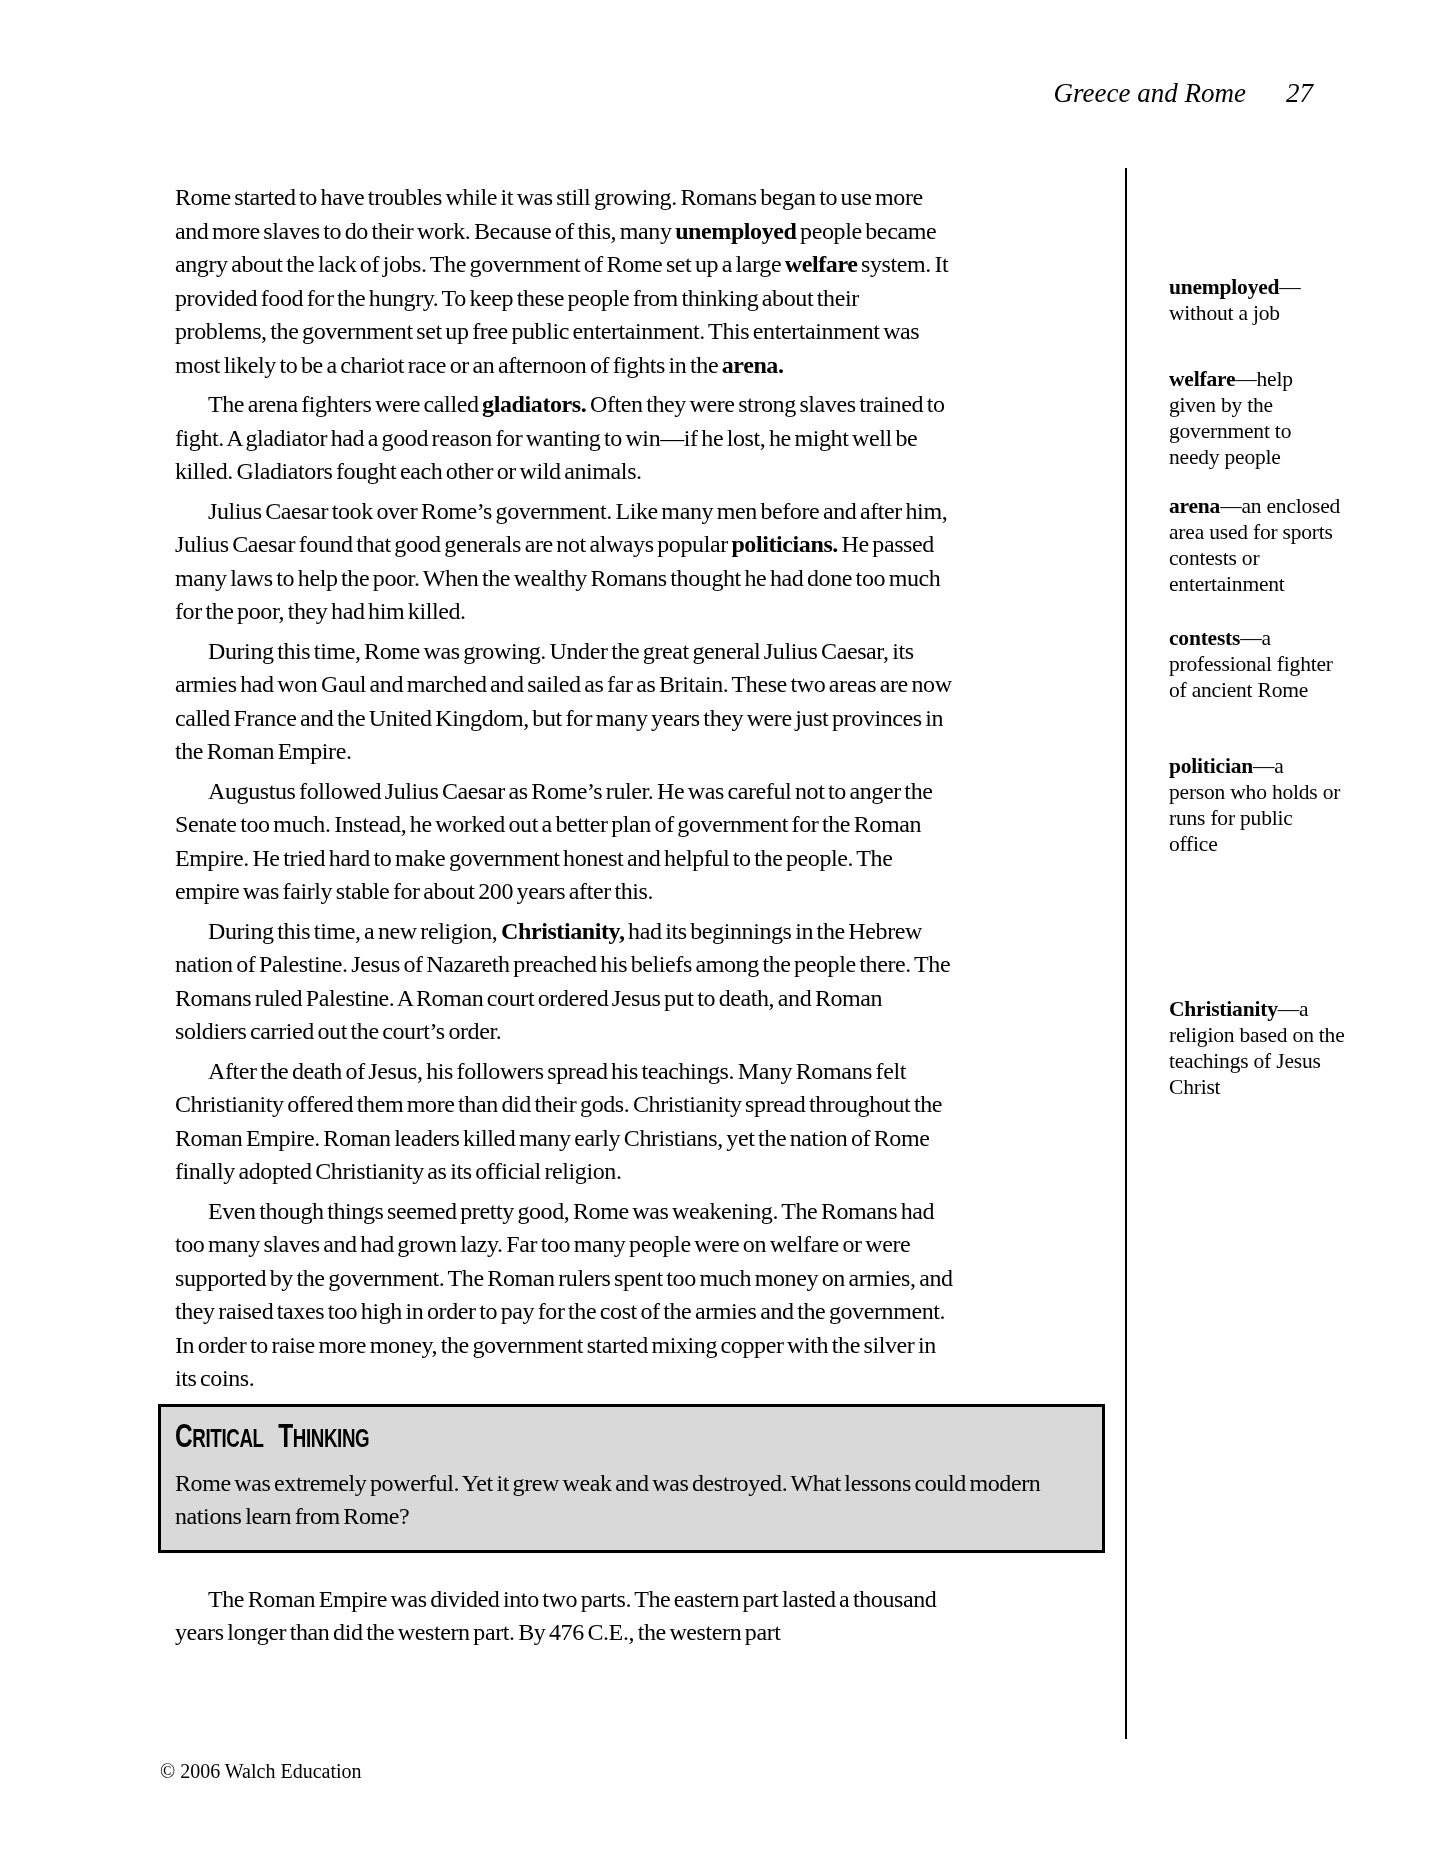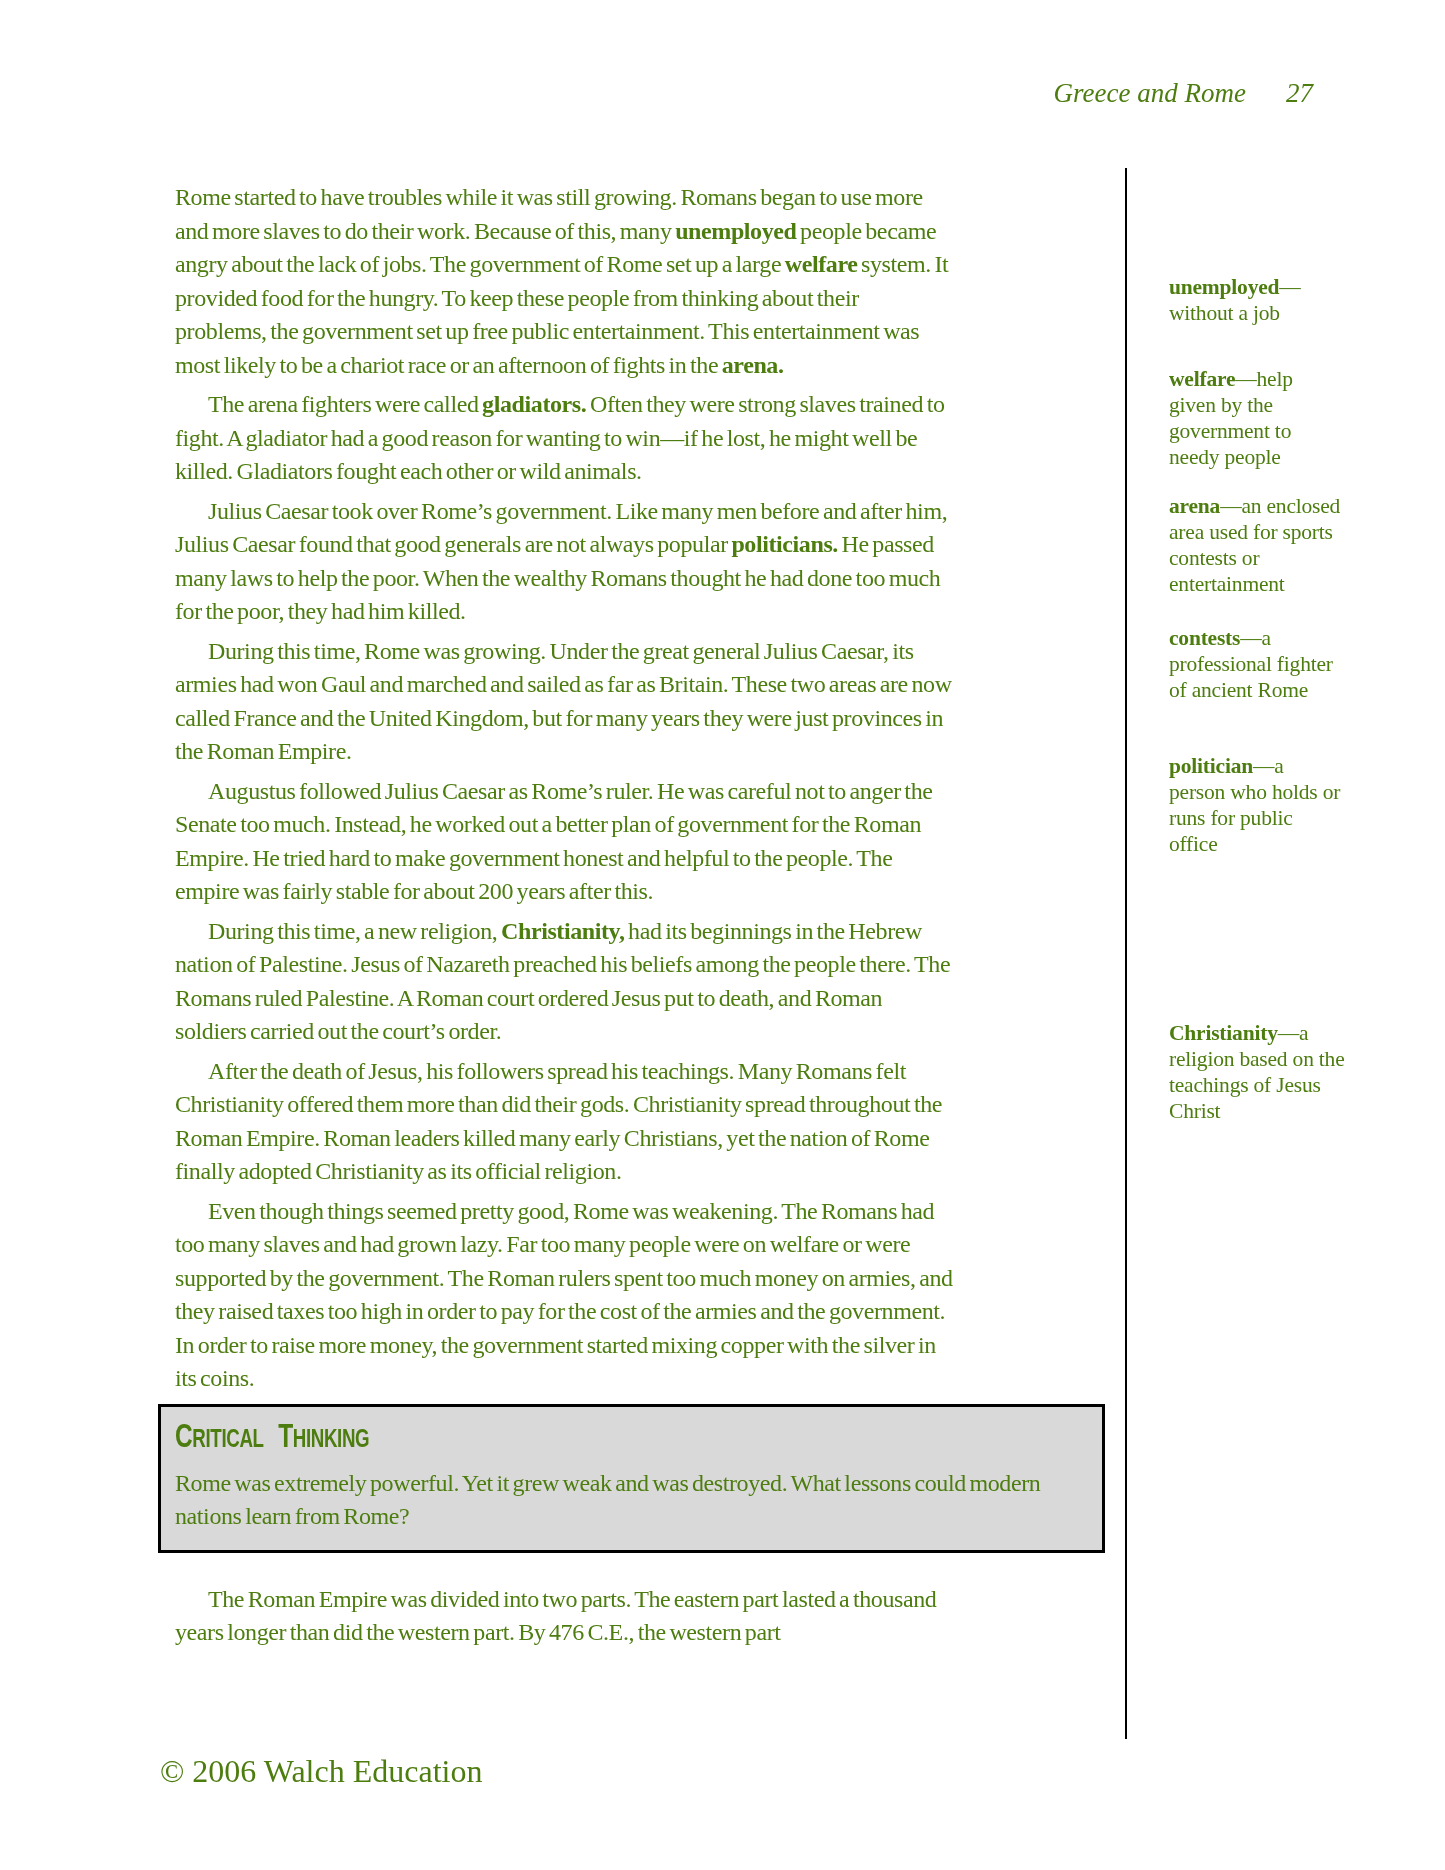--- a/index.html
+++ b/index.html
@@ -1,18 +1,18 @@
 <!DOCTYPE html>
 <html><head>
 <meta charset="utf-8">
 <style>
   html,body{margin:0;padding:0;background:#ffffff;}
   .page{
     position:relative;width:1398px;height:1870px;background:#ffffff;
-    font-family:"Liberation Serif",serif;color:#4d7c0f;overflow:hidden;
+    font-family:"Liberation Serif",serif;color:#000000;overflow:hidden;
   }
   
   .running-head{
     position:absolute;top:78px;right:85px;display:flex;gap:40px;
     font-style:italic;font-size:27px;line-height:30px;
   }
   
   .vrule{position:absolute;left:1125px;top:168px;width:2px;height:1571px;background:#000;}
   
   .main{position:absolute;left:175px;top:181px;width:778px;}
@@ -45,23 +45,23 @@
   .ct-text{font-size:24px;line-height:33.5px;letter-spacing:-0.4px;word-spacing:-2px;margin:0;}
   
   .sidebar{position:absolute;left:1157px;top:0;width:220px;font-size:21.5px;line-height:26px;}
   .def{position:absolute;left:0;margin:12px;letter-spacing:-0.2px;}
   .def b{font-weight:700;}
   .def:nth-of-type(1){top:262px;width:170px;}
   .def:nth-of-type(2){top:354px;width:150px;}
   .def:nth-of-type(3){top:481px;width:185px;}
   .def:nth-of-type(4){top:613px;width:185px;}
   .def:nth-of-type(5){top:741px;width:175px;}
-  .def:nth-of-type(6){top:1008px;width:180px;}
+  .def:nth-of-type(6){top:984px;width:180px;}
   
-  .footer{position:absolute;left:160px;top:1756px;font-size:32px;line-height:30px;}
+  .footer{position:absolute;left:160px;top:1756px;font-size:20px;line-height:30px;}
 </style>
 </head>
 <body>
 
 <div class="page">
 
   <div class="running-head">
     <span>Greece and Rome</span>
     <span>27</span>
   </div>

